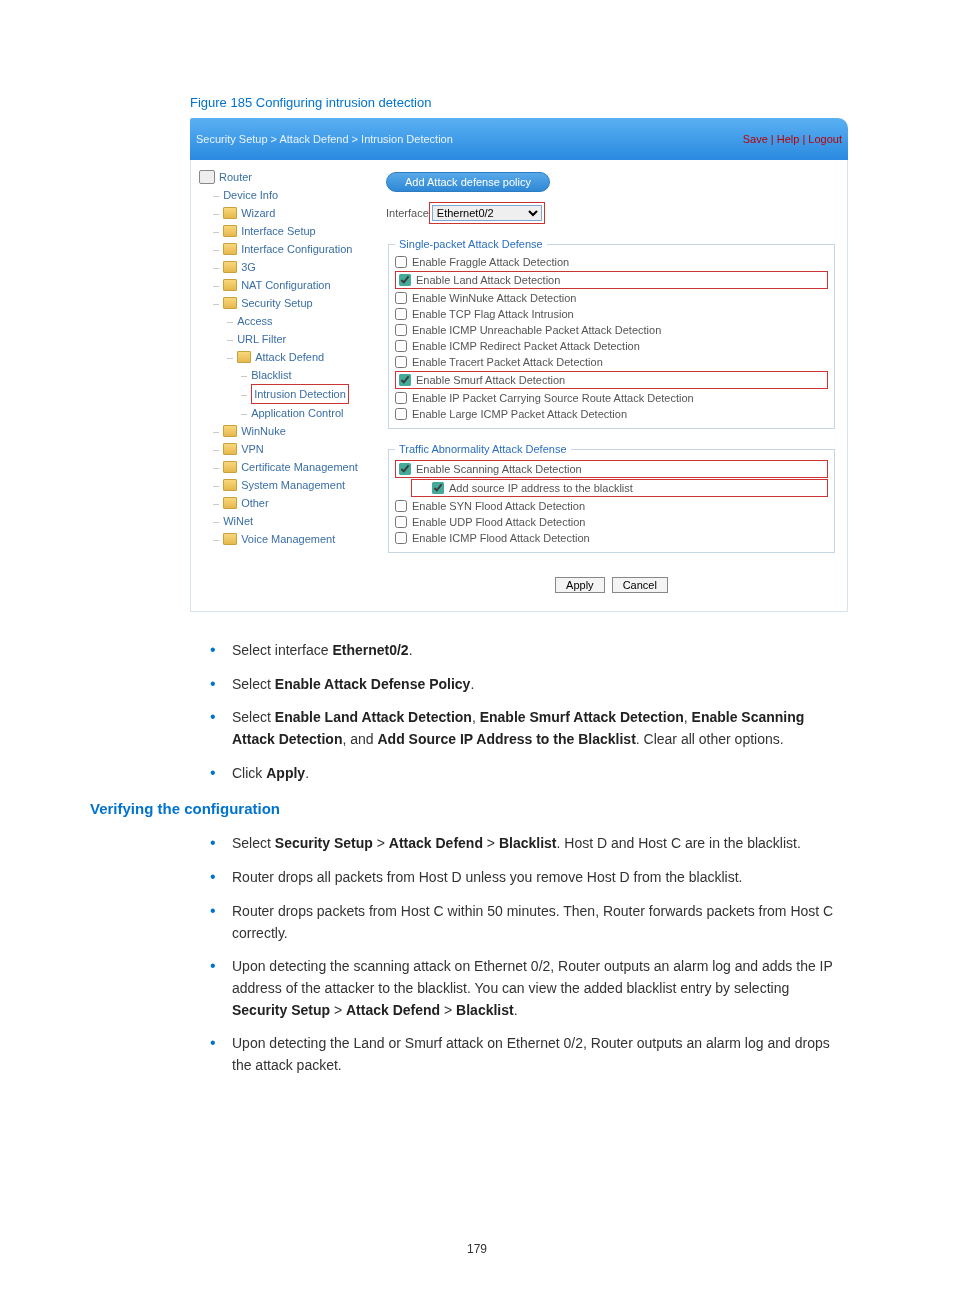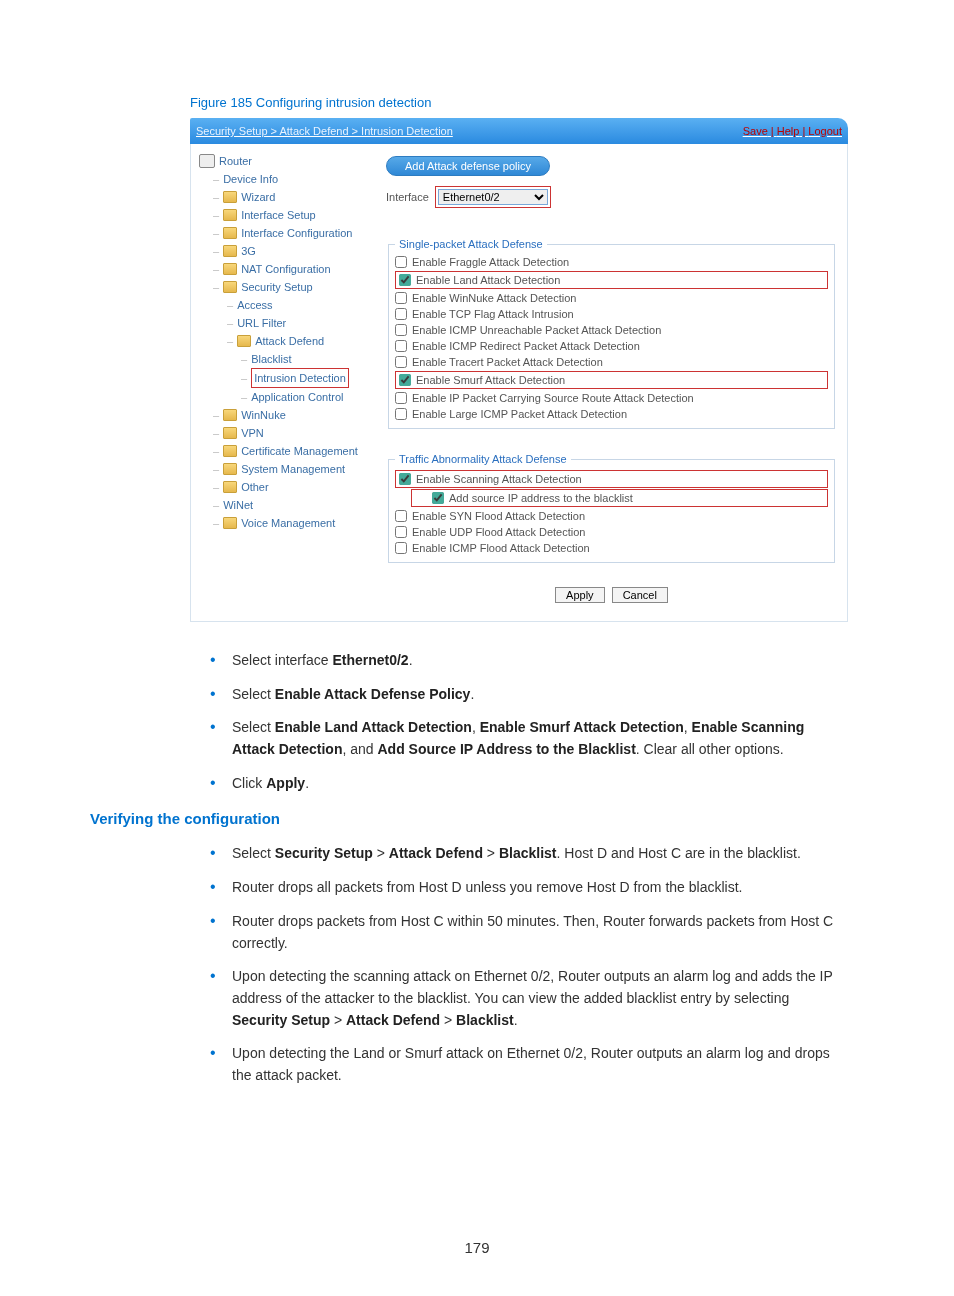--- a/index.html
+++ b/index.html
@@ -27,26 +27,25 @@
   .screenshot {
     margin-left: 100px;
     width: 658px;
     border-top: 0;
   }
   .topbar {
     height: 18px;
     background: linear-gradient(#5ab0f2,#2a8ae0);
     color: #fff;
     font-size: 11px;
-    padding: 4px 6px;
+    padding: 12px 6px;
     display: flex;
     align-items: center;
     justify-content: space-between;
     border-radius: 2px 10px 0 0;
-    text-decoration: underline;
   }
   .topbar .right a { color: #b00; font-size: 11px; text-decoration: none; }
   .topbar .right .sep { color: #b00; }
   .topbar .left { color: #e8f3ff; }
   .shot-body {
     display: flex;
     border: 1px solid #d7e3ee;
     border-top: 0;
   }
   .nav {
@@ -78,33 +77,33 @@
   .launch-btn {
     display:inline-block;
     background: linear-gradient(#57a9e8,#2f88d6);
     border:1px solid #2d7cc1;
     color:#fff;
     font-size:11px;
     padding:3px 18px;
     border-radius:10px;
     margin-bottom:10px;
   }
-  .iface-row { display:flex; align-items:center; gap:6px; margin-bottom:30px;}
+  .iface-row { display:flex; align-items:center; margin-bottom:14px;}
   .iface-row .sel-box{
     border:1px solid #c33; padding:2px;
     display:flex; align-items:center;
   }
   .iface-row select{
     font-size:11px; width:110px;
     border:1px solid #7aa7d8;
   }
   fieldset {
     border:1px solid #c7d6e6;
     padding:4px 6px 6px 6px;
-    margin-bottom:24px;
+    margin-bottom:14px;
   }
   fieldset legend {
     color:#2a6fbf;
     font-size:11px;
     padding:0 4px;
   }
   .opt { padding:2px 0; display:flex; align-items:flex-start; gap:5px;}
   .opt.boxed { border:1px solid #c33; padding:2px 3px; margin:1px 0;}
   .opt.sub { padding-left:20px;}
   .opt.sub.boxed { margin-left:16px;}
@@ -124,21 +123,21 @@
   .instr li::before{
     content:"•"; color:#0073cf; position:absolute; left:4px; top:0;
     font-size:16px; line-height:1.2;
   }
   .section-h {
     color:#0073cf; font-weight:bold; font-size:15px;
     margin: 8px 0 10px 0;
   }
   .pagenum {
     position:absolute; bottom:40px; left:0; right:0;
-    text-align:center; font-size:15px; color:#333;
+    text-align:center; font-size:12px; color:#333;
   }
   b{font-weight:bold;color:#222;}
 </style>
 </head>
 <body>
 
 <div class="page">
   <div class="figure-title">Figure 185 Configuring intrusion detection</div>
 
   <div class="screenshot">

